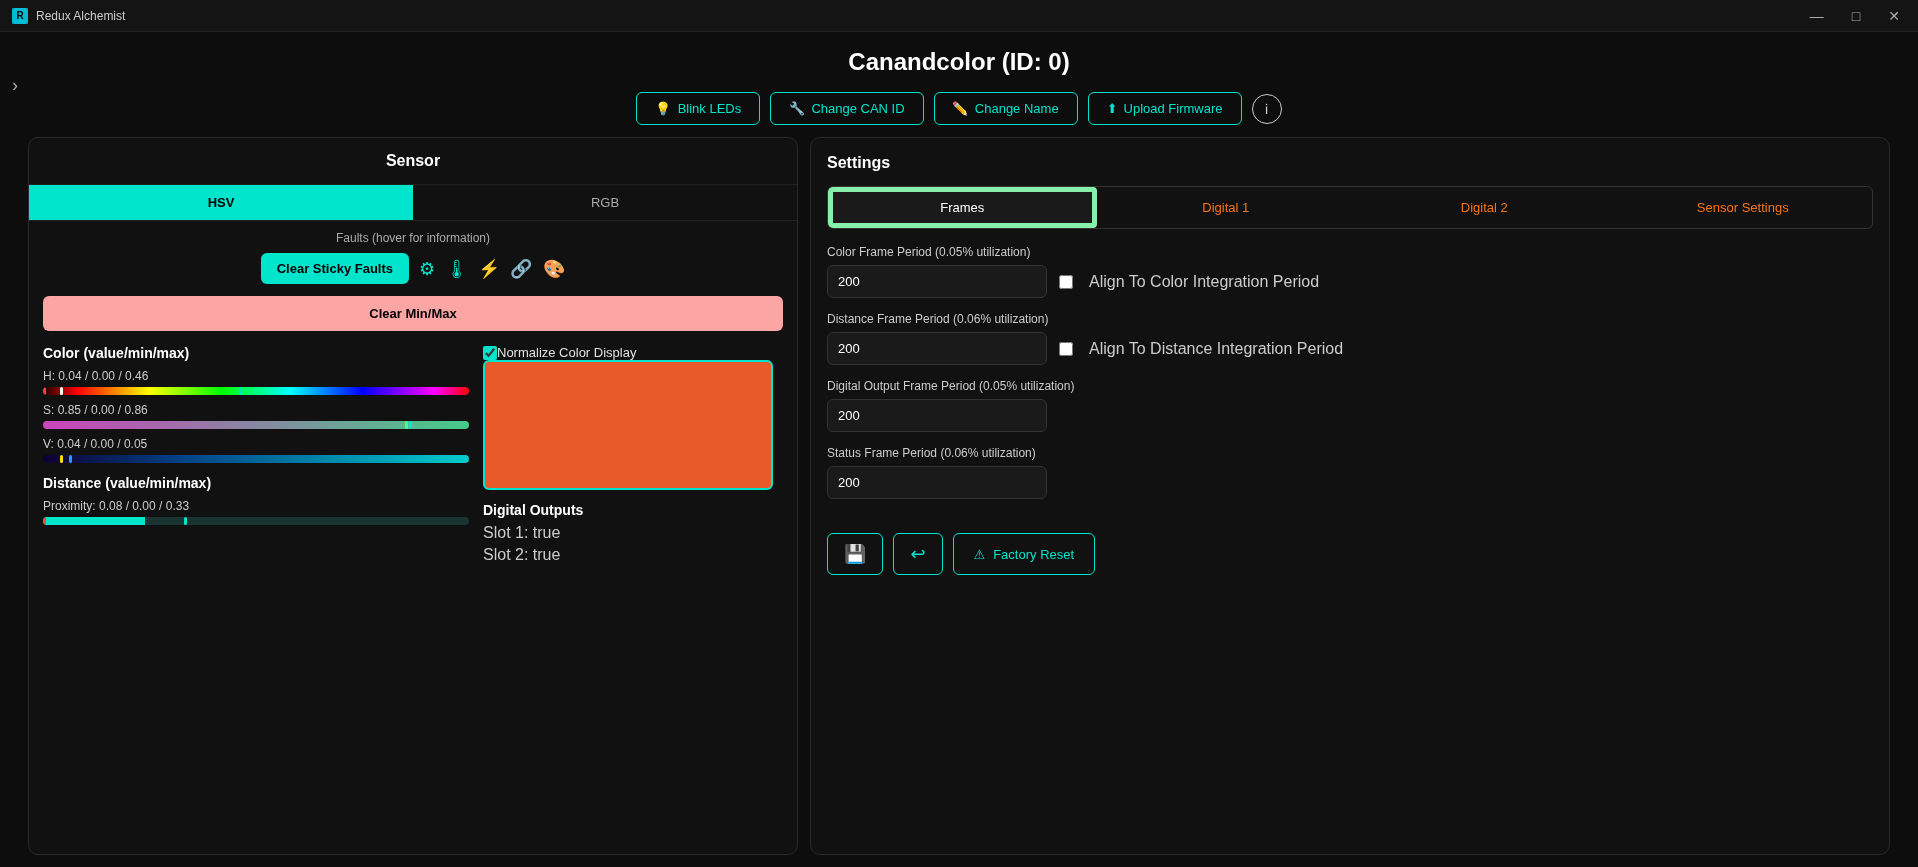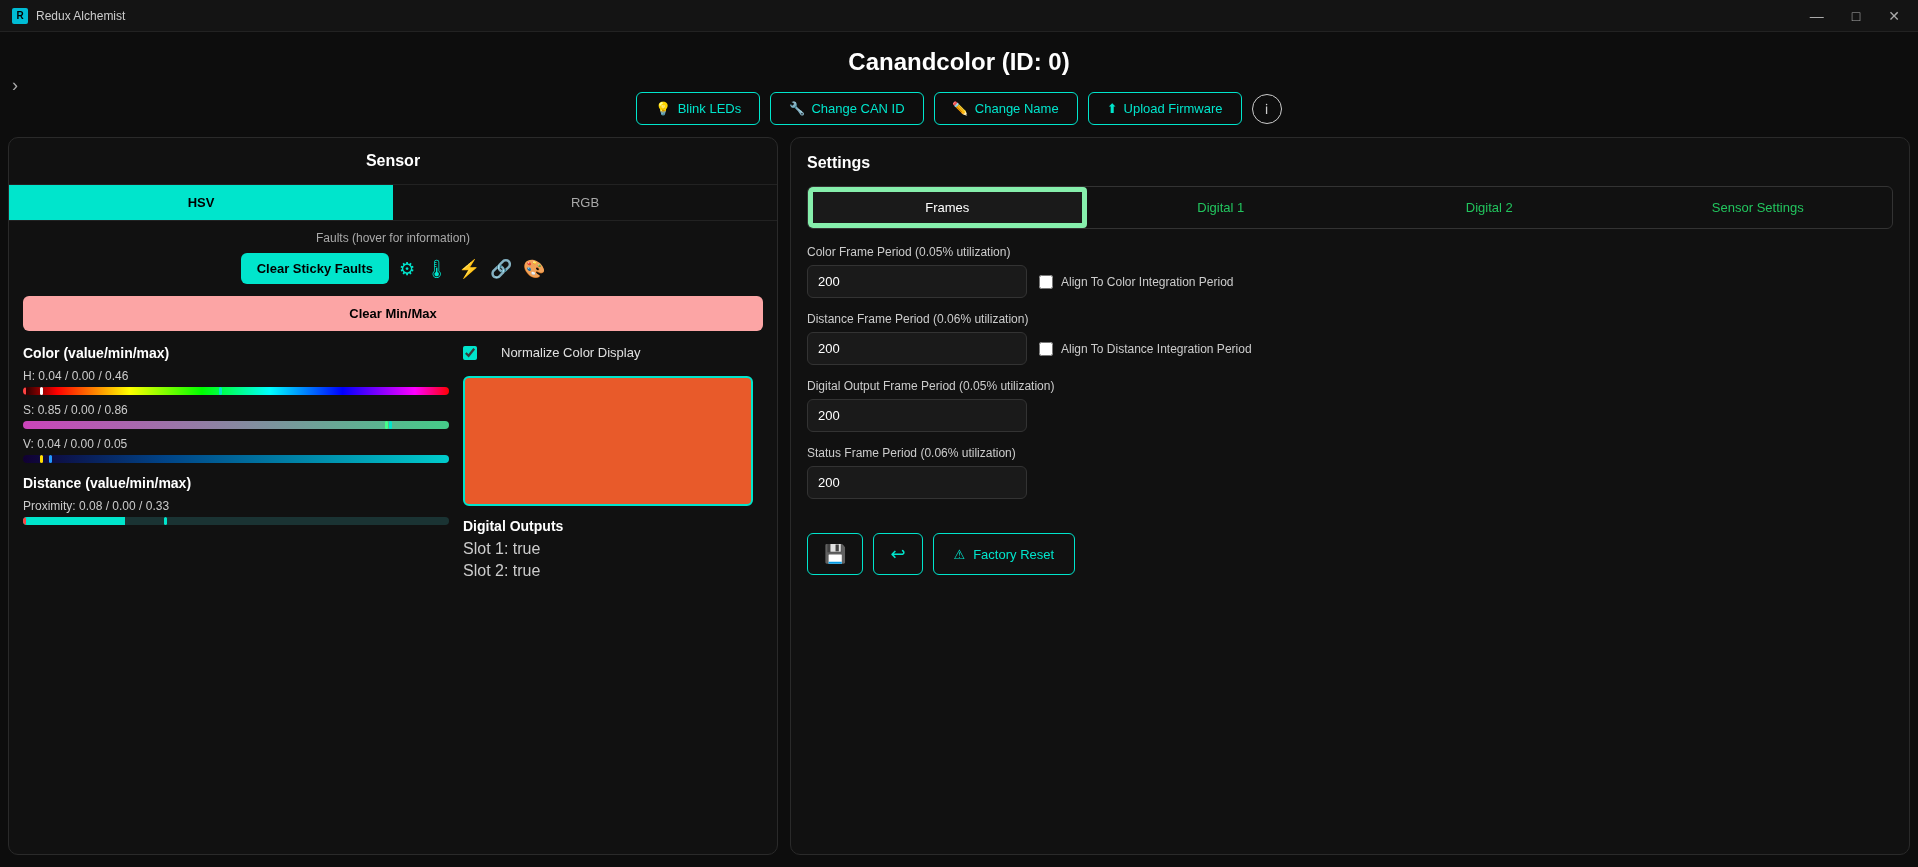--- a/index.html
+++ b/index.html
@@ -112,21 +112,21 @@
       background: none;
       border: none;
       color: #aaa;
       font-size: 18px;
       cursor: pointer;
     }
     .content-area {
       display: flex;
       flex: 1;
       gap: 12px;
-      padding: 0 8px 12px;
+      padding: 0 28px 12px;
       overflow: hidden;
     }
     .panel {
       background: #111;
       border: 1px solid #2a2a2a;
       border-radius: 10px;
       overflow: hidden;
     }
     .sensor-panel {
       flex: 0 0 770px;
@@ -236,22 +236,22 @@
       height: 8px;
       background: #222;
       border-radius: 4px;
       margin-bottom: 8px;
       position: relative;
       overflow: hidden;
     }
     .normalize-row {
       display: flex;
       align-items: center;
-      gap: 24px;
-      margin-bottom: 16px;
+      gap: 0;
+      margin-bottom: 0;
     }
     .normalize-checkbox {
       accent-color: #00e5cc;
       width: 14px;
       height: 14px;
     }
     .color-preview-box {
       width: 290px;
       height: 130px;
       border-radius: 6px;
@@ -282,21 +282,21 @@
       border: 1px solid #333;
       border-radius: 6px;
       overflow: hidden;
       margin-bottom: 16px;
     }
     .settings-tab {
       flex: 1;
       text-align: center;
       padding: 8px;
       cursor: pointer;
-      color: #22c55e;
+      color: #f97316;
       font-size: 13px;
       background: transparent;
       border: none;
     }
     .settings-tab.active {
       background: #1a1a1a;
       color: #fff;
       border: 5px solid #86efac;
       border-radius: 4px;
     }
@@ -326,22 +326,23 @@
       display: flex;
       align-items: center;
       gap: 8px;
     }
     .setting-checkbox {
       accent-color: #00e5cc;
       width: 14px;
       height: 14px;
     }
     .setting-checkbox-label {
-      font-size: 12px;
+      font-size: 16px;
       color: #ccc;
+      margin-left: 8px;
     }
     .settings-actions {
       display: flex;
       gap: 10px;
       margin-top: 20px;
     }
     .action-btn {
       background: transparent;
       border: 1.5px solid #00e5cc;
       color: #00e5cc;

